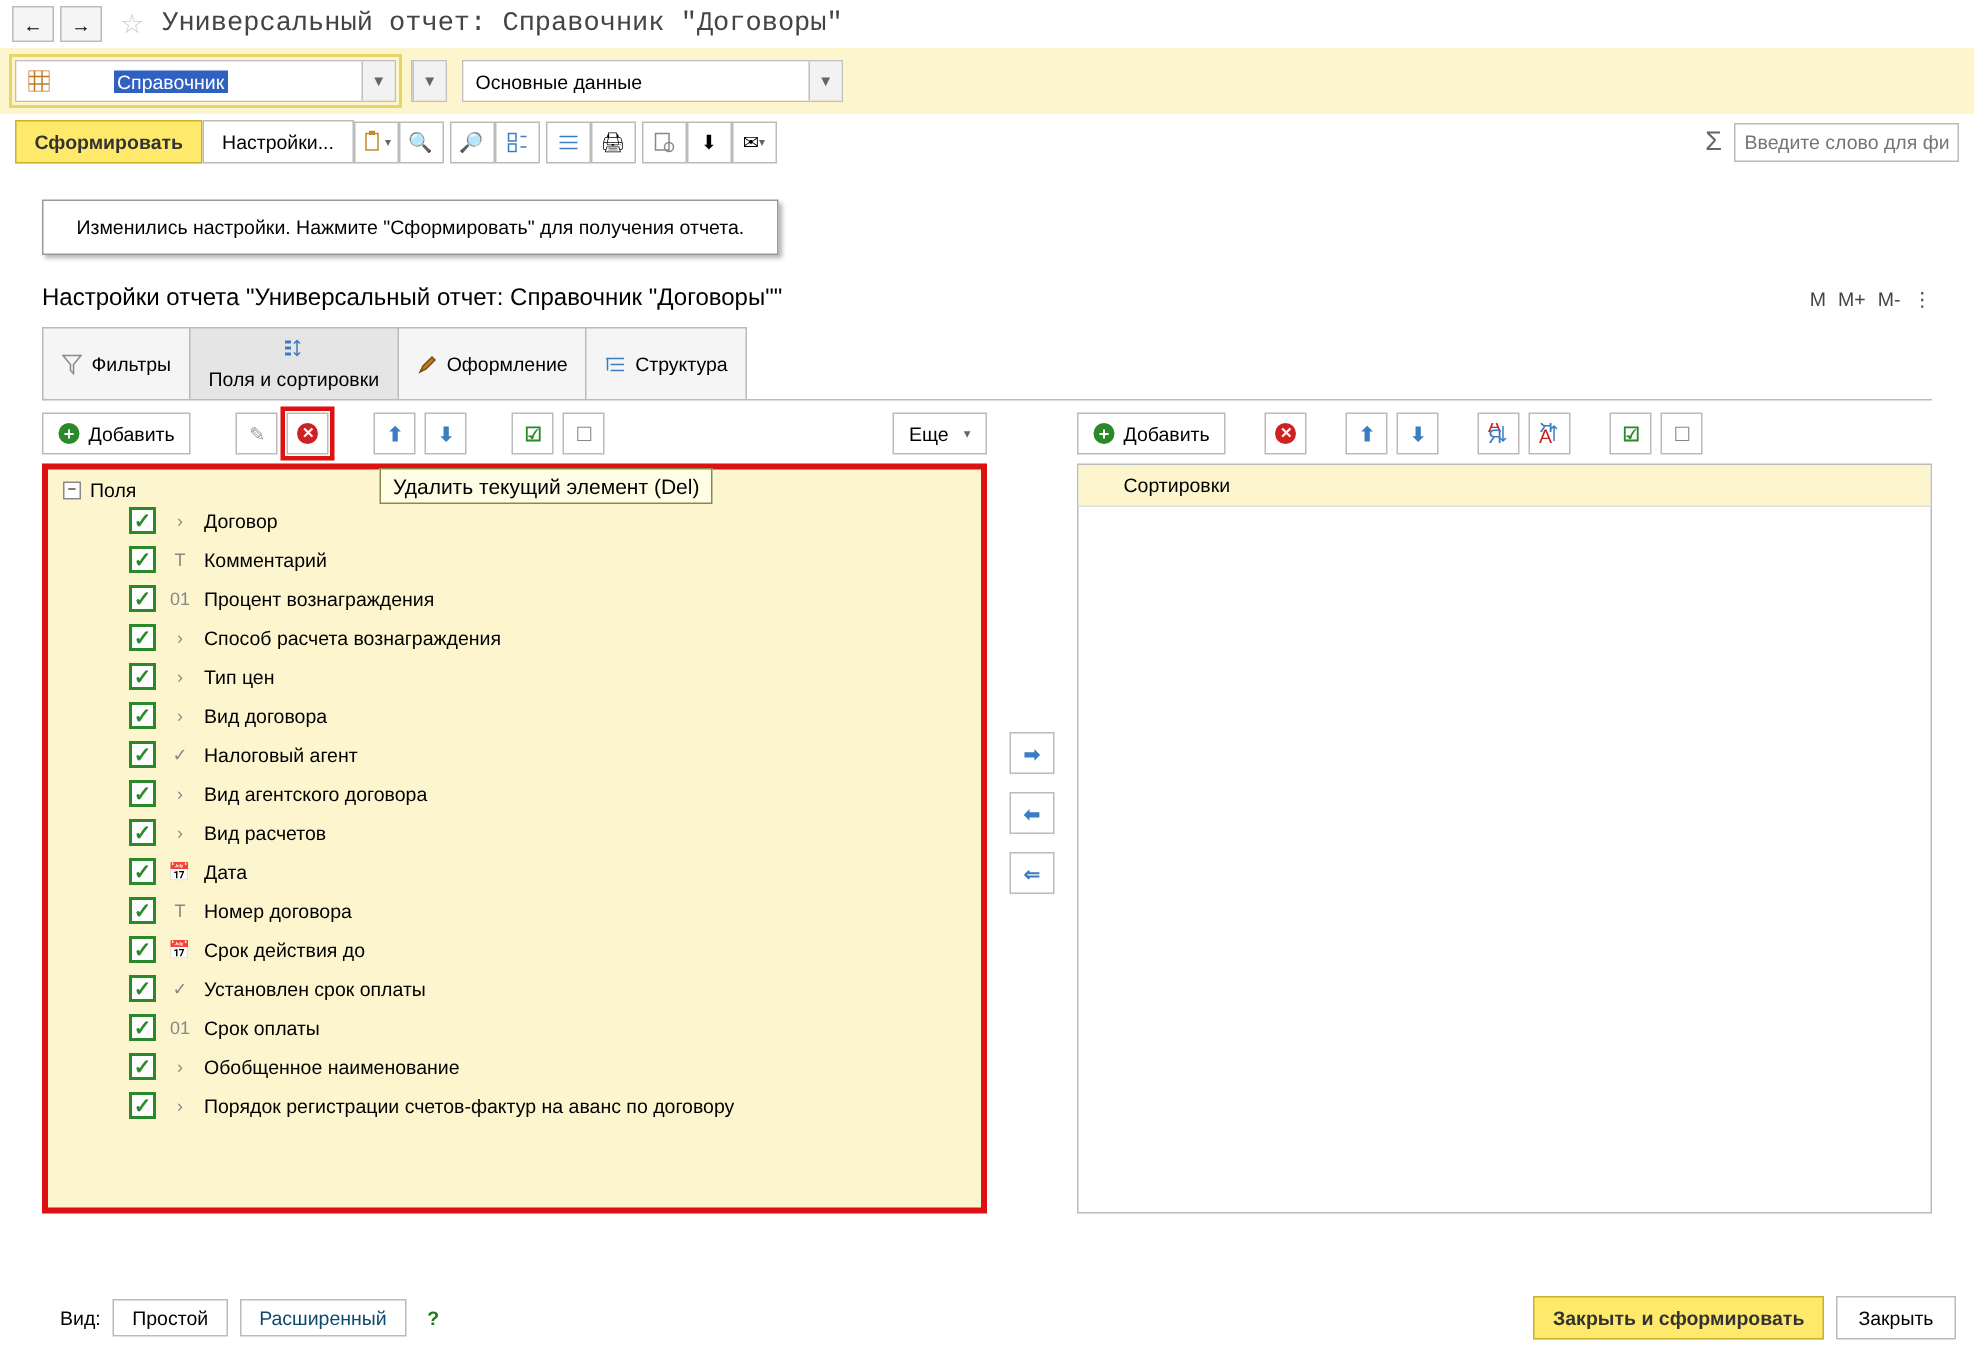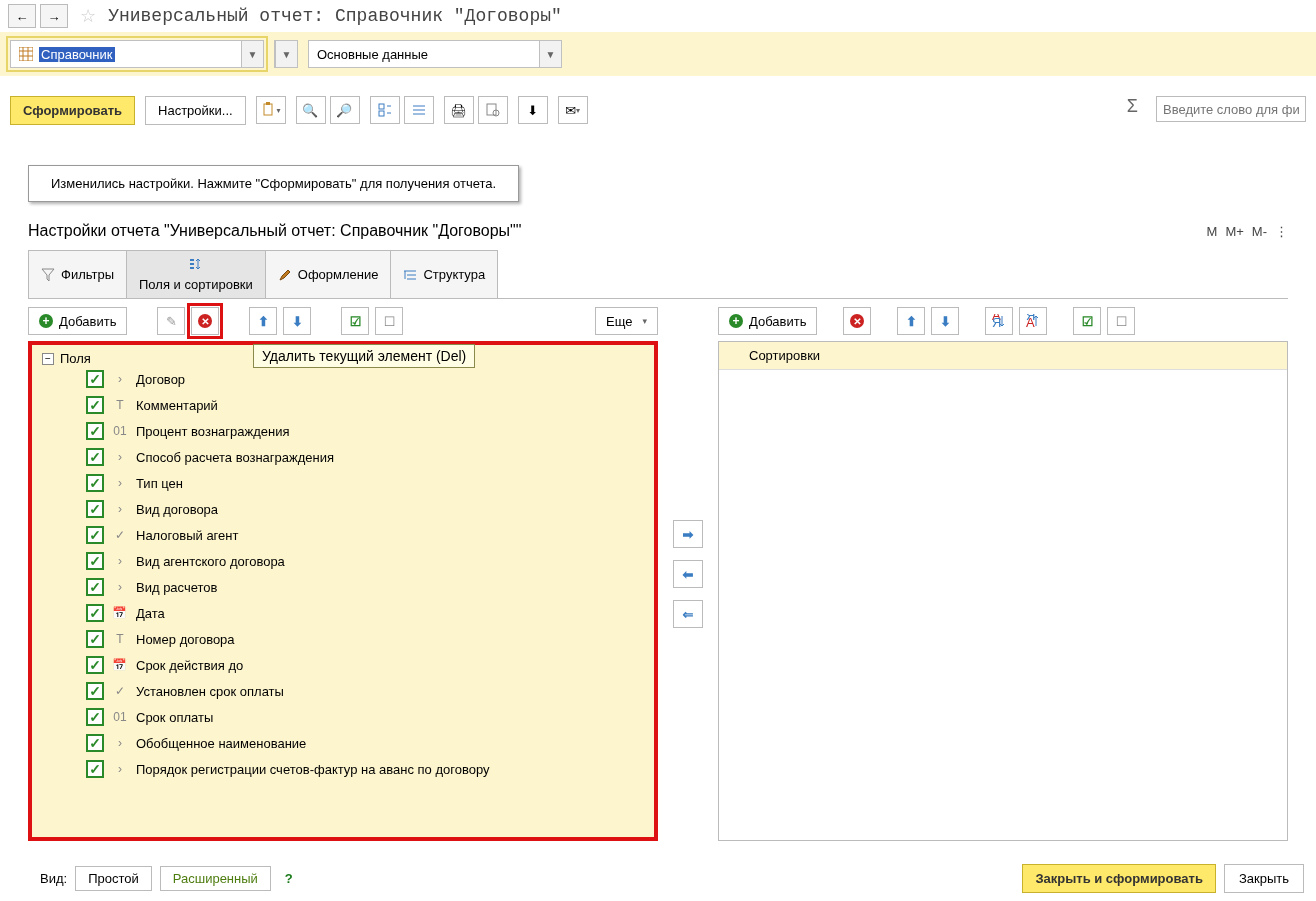--- a/index.html
+++ b/index.html
@@ -17,21 +17,21 @@
 .sel-wrap.highlighted { outline: 2px solid #e8d56a; outline-offset: 2px; }
 .sel-input { height: 26px; padding: 0 8px; border: none; }
 .sel-input.sel1 { width: 230px; background: #fff; }
 .sel-input.sel1 .seltxt { background: #3060c0; color: #fff; padding: 0 2px; }
 .sel-input.sel2 { width: 390px; }
 .sel-input.sel3 { width: 230px; }
 .sel-dd { width: 22px; height: 26px; border-left: 1px solid #c0c0c0; background: #f2f2f2; display: flex; align-items: center; justify-content: center; font-size: 10px; color: #666; cursor: pointer; }
 .sel-icon-grid { display: inline-block; width: 14px; margin-right: 6px; vertical-align: middle; }
 
 
-.toolbar-row { padding: 20px 10px; display: flex; gap: 10px; }
+.toolbar-row { padding: 4px 10px; display: flex; align-items: center; }
 .btn-yellow { background: #ffe96b; border: 1px solid #c9b22b; padding: 6px 12px; font-weight: bold; color: #333; cursor: pointer; }
 .btn-white { background: #fff; border: 1px solid #bbb; padding: 6px 12px; cursor: pointer; }
 .btn-icon { width: 30px; height: 28px; border: 1px solid #bbb; background: #fff; display: flex; align-items: center; justify-content: center; cursor: pointer; }
 .toolbar-grow { flex: 1; }
 .sigma { font-size: 18px; color: #666; margin-right: 8px; }
 .search-input { width: 150px; height: 26px; border: 1px solid #bbb; padding: 0 6px; color: #999; }
 
 
 .hint-wrap { padding: 20px 28px; }
 .hint-box { display: inline-block; border: 1px solid #999; box-shadow: 2px 2px 3px rgba(0,0,0,.3); padding: 10px 22px; background: #fff; }
@@ -69,32 +69,32 @@
 .type-ico { width: 16px; color: #888; text-align: center; font-size: 12px; }
 
 .sort-box { border: 1px solid #bbb; height: 500px; background: #fff; }
 .sort-header { background: #fdf5ce; padding: 6px 30px; border-bottom: 1px solid #ddd; }
 
 .mid-btn { width: 30px; height: 28px; border: 1px solid #bbb; background: #fff; display: flex; align-items: center; justify-content: center; cursor: pointer; color: #3a7dc2; font-weight: bold; }
 
 
 .footer-row { position: absolute; bottom: 8px; left: 40px; right: 12px; display: flex; align-items: center; gap: 8px; }
 .view-btn { border: 1px solid #bbb; padding: 4px 12px; cursor: pointer; }
-.view-btn.active { color: #4d7c0f; }
+.view-btn.active { color: #0c4a6e; }
 .q-btn { color: #1a7a1a; font-weight: bold; margin-left: 6px; cursor: pointer; }
 .footer-grow { flex: 1; }
 .btn-close { background: #fff; border: 1px solid #bbb; padding: 6px 14px; cursor: pointer; }
 
 
 .ico-plus { width: 14px; height: 14px; border-radius: 50%; background: #2a8a2a; color: #fff; display: flex; align-items: center; justify-content: center; font-size: 12px; font-weight: bold; }
 .ico-del { width: 14px; height: 14px; border-radius: 50%; background: #c22; color: #fff; display: flex; align-items: center; justify-content: center; font-size: 10px; font-weight: bold; }
 .ico-arr-up, .ico-arr-down { color: #3a7dc2; font-weight: bold; }
 .ico-pencil { color: #999; }
 .ico-chkall { color: #2a8a2a; font-weight: bold; }
-.sel-input { display: flex; align-items: center; background: #fff; }
+.sel-input { display: flex; align-items: center; background: #fff; gap: 37px; }
 .expand-minus { width: 12px; height: 12px; border: 1px solid #888; display: inline-flex; align-items: center; justify-content: center; font-size: 10px; line-height: 1; background: #fff; }
 svg.tab-svg { width: 14px; height: 14px; }
 .btn-group { display: flex; gap: 4px; }
 </style>
 </head>
 <body>
 
 <div class="top-nav">
   <div class="nav-btn">←</div>
   <div class="nav-btn">→</div>

